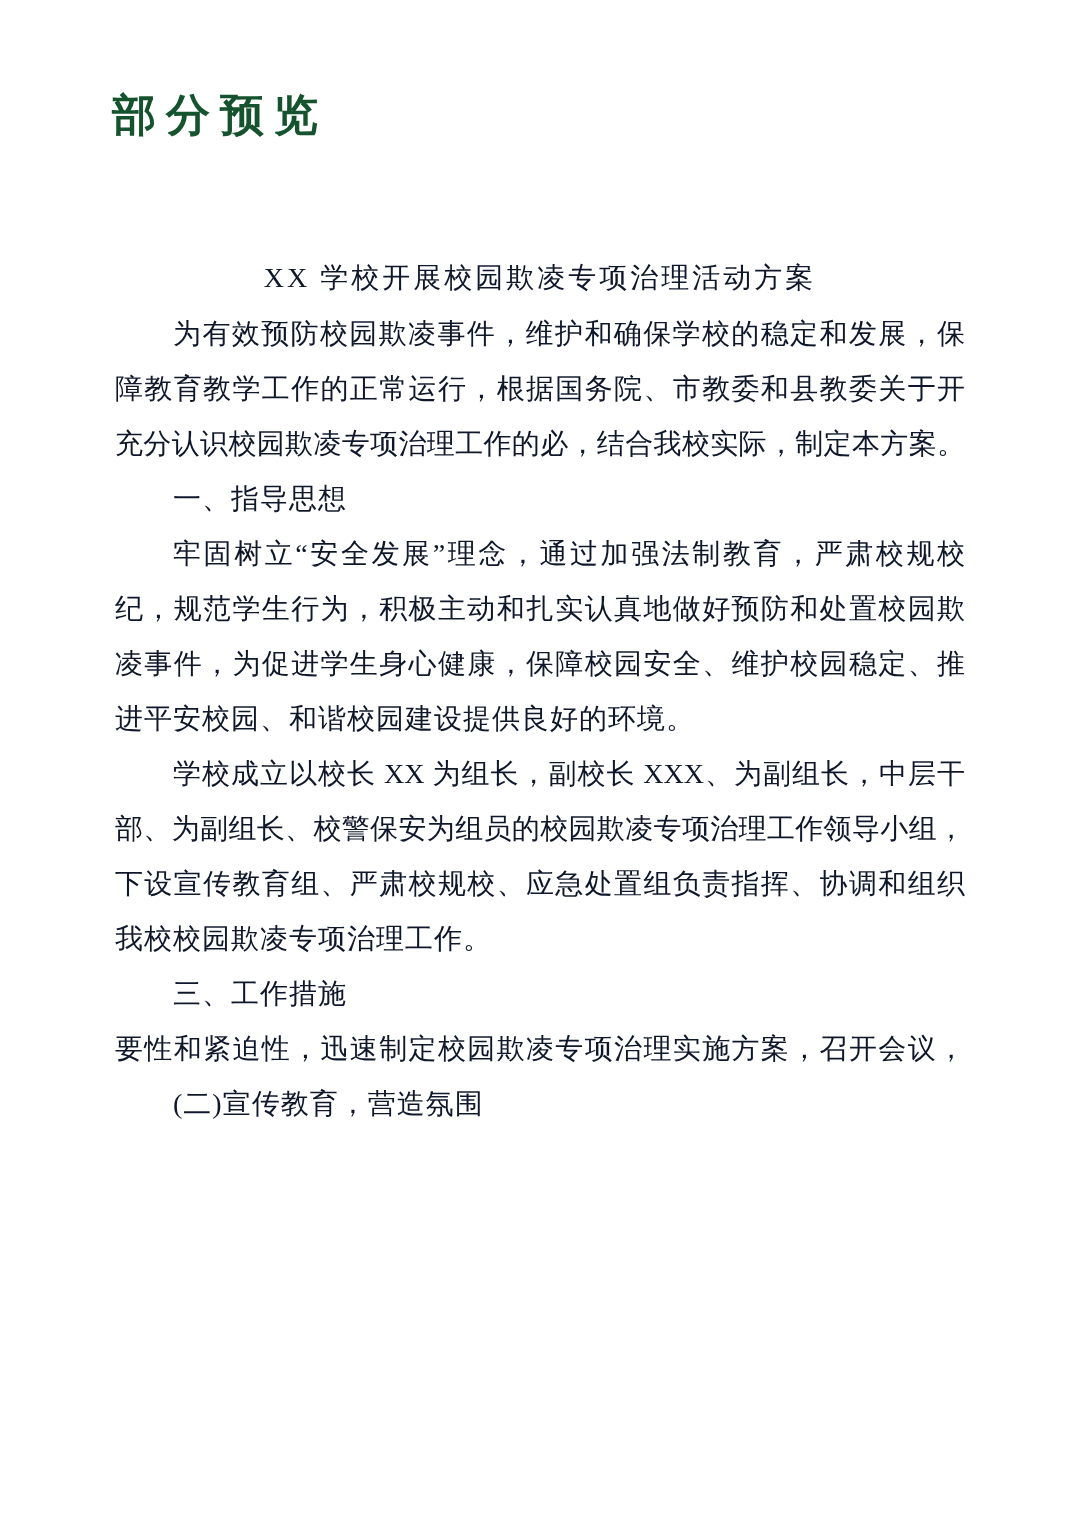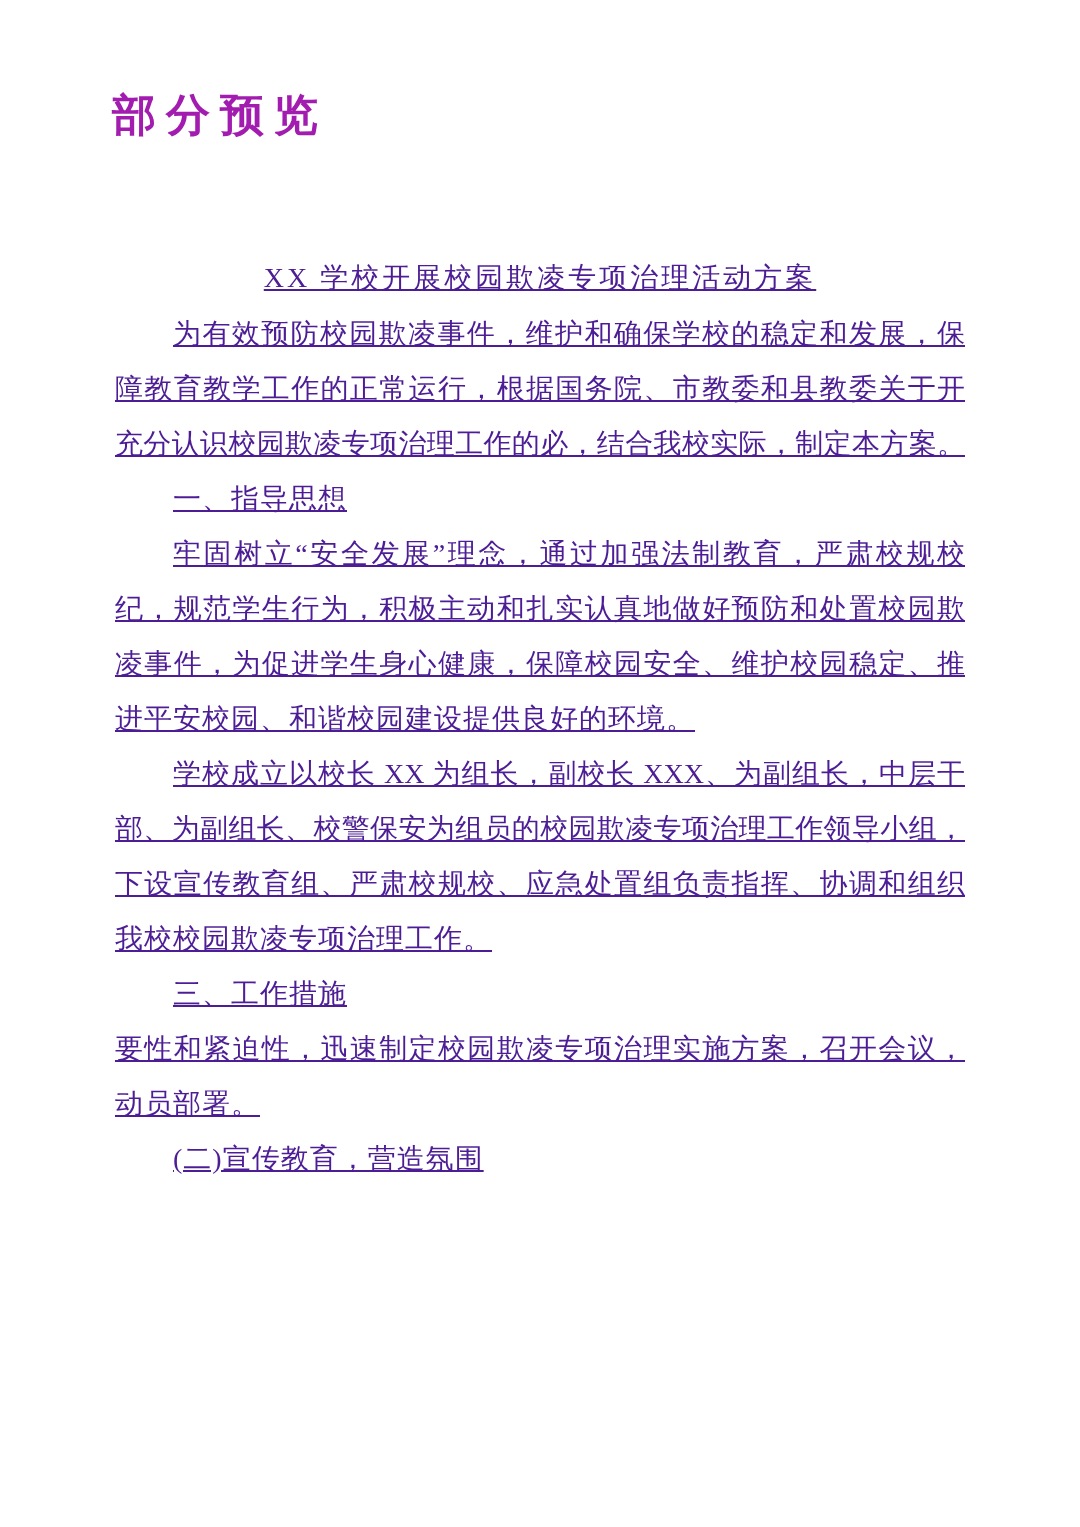--- a/index.html
+++ b/index.html
@@ -14,29 +14,28 @@
     font-family: "Liberation Serif", "DejaVu Serif", serif;
     overflow: hidden;
   }
   .preview-heading {
     padding: 86px 0 0 112px;
     font-family: "DejaVu Sans", "Liberation Sans", sans-serif;
     font-weight: bold;
     font-size: 44px;
     line-height: 58px;
     letter-spacing: 10px;
-    color: #a21caf;
+    color: #14532d;
   }
   .doc {
     width: 850px;
     margin-left: 115px;
     margin-top: 106px;
     font-size: 28px;
-    color: #4c1d95;
-    text-decoration: underline;
+    color: #0f172a;
   }
   .doc-title {
     height: 56px;
     line-height: 56px;
     text-align: center;
     letter-spacing: 3px;
   }
   .line {
     height: 55px;
     line-height: 55px;
@@ -68,16 +67,15 @@
       <div class="line ind j">牢固树立“安全发展”理念，通过加强法制教育，严肃校规校</div>
       <div class="line j">纪，规范学生行为，积极主动和扎实认真地做好预防和处置校园欺</div>
       <div class="line j">凌事件，为促进学生身心健康，保障校园安全、维护校园稳定、推</div>
       <div class="line">进平安校园、和谐校园建设提供良好的环境。</div>
       <div class="line ind j">学校成立以校长 XX 为组长，副校长 XXX、为副组长，中层干</div>
       <div class="line j">部、为副组长、校警保安为组员的校园欺凌专项治理工作领导小组，</div>
       <div class="line j">下设宣传教育组、严肃校规校、应急处置组负责指挥、协调和组织</div>
       <div class="line">我校校园欺凌专项治理工作。</div>
       <div class="line ind">三、工作措施</div>
       <div class="line j">要性和紧迫性，迅速制定校园欺凌专项治理实施方案，召开会议，</div>
-      <div class="line">动员部署。</div>
       <div class="line ind">(二)宣传教育，营造氛围</div>
     </div>
 </div>
 
 </body></html>

